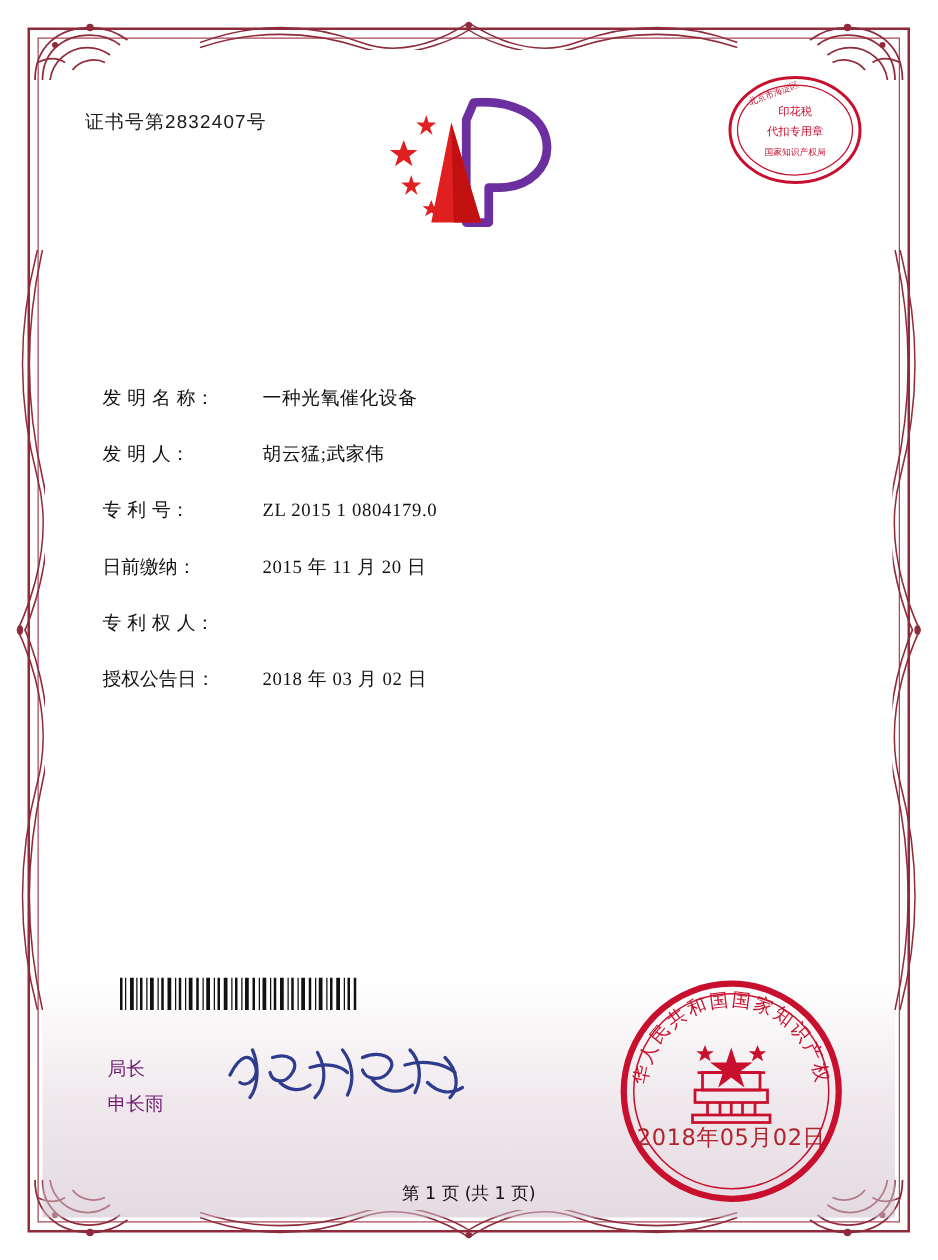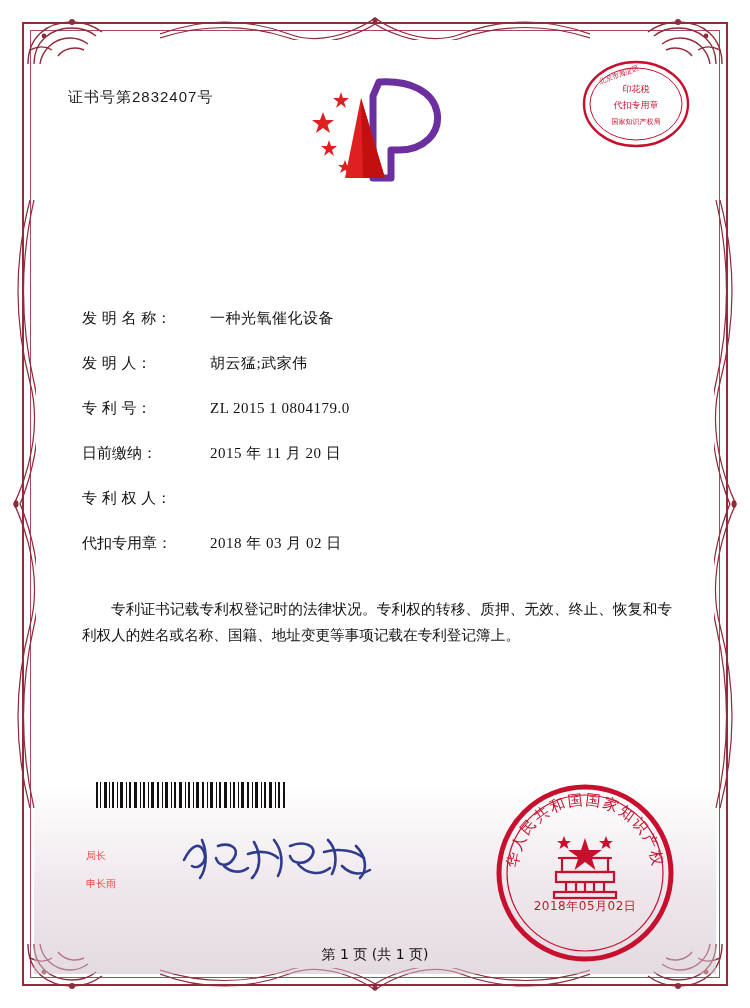--- a/index.html
+++ b/index.html
@@ -185,23 +185,23 @@
     width: 190px;
     height: 26px;
   }
   .barcode svg { width: 100%; height: 100%; display: block; }
 
   
   .sig-block {
     position: absolute;
     left: 86px;
     top: 842px;
-    font-size: 10px;
+    font-size: 15px;
     line-height: 28px;
-    color: #ef4444;
+    color: #701a75;
     font-family: Liberation Sans, sans-serif;
   }
   .handwriting {
     position: absolute;
     left: 178px;
     top: 826px;
     width: 200px;
     height: 60px;
     color: #2f3b8c;
   }
@@ -215,21 +215,21 @@
     width: 186px;
     height: 186px;
   }
   .seal svg { width: 100%; height: 100%; display: block; }
   .seal-date {
     position: absolute;
     right: 72px;
     top: 898px;
     width: 186px;
     text-align: center;
-    font-size: 12px;
+    font-size: 18px;
     color: #b3202e;
     font-family: "DejaVu Sans", "Liberation Sans", sans-serif;
     letter-spacing: 0.5px;
   }
 
   
   .footer {
     position: absolute;
     left: 0;
     right: 0;
@@ -376,27 +376,26 @@
       <span class="field-value">ZL 2015 1 0804179.0</span>
     </div>
     <div class="field-row">
       <span class="field-label">日前缴纳：</span>
       <span class="field-value">2015 年 11 月 20 日</span>
     </div>
     <div class="field-row">
       <span class="field-label">专 利 权 人：</span>
     </div>
     <div class="field-row">
-      <span class="field-label">代扣专用章：</span>
+      <span class="field-label">授权公告日：</span>
       <span class="field-value">2018 年 03 月 02 日</span>
     </div>
   </div>
 
   <div class="body-text">
-    <p>专利证书记载专利权登记时的法律状况。专利权的转移、质押、无效、终止、恢复和专利权人的姓名或名称、国籍、地址变更等事项记载在专利登记簿上。</p>
   </div>
 
   <div class="security-tint"></div>
 
   <div class="barcode">
     <svg viewBox="0 0 190 26" preserveAspectRatio="none">
       <rect x="0" y="0" width="2" height="26" fill="#111"></rect>
       <rect x="4" y="0" width="1" height="26" fill="#111"></rect>
       <rect x="8" y="0" width="3" height="26" fill="#111"></rect>
       <rect x="13" y="0" width="1" height="26" fill="#111"></rect>

